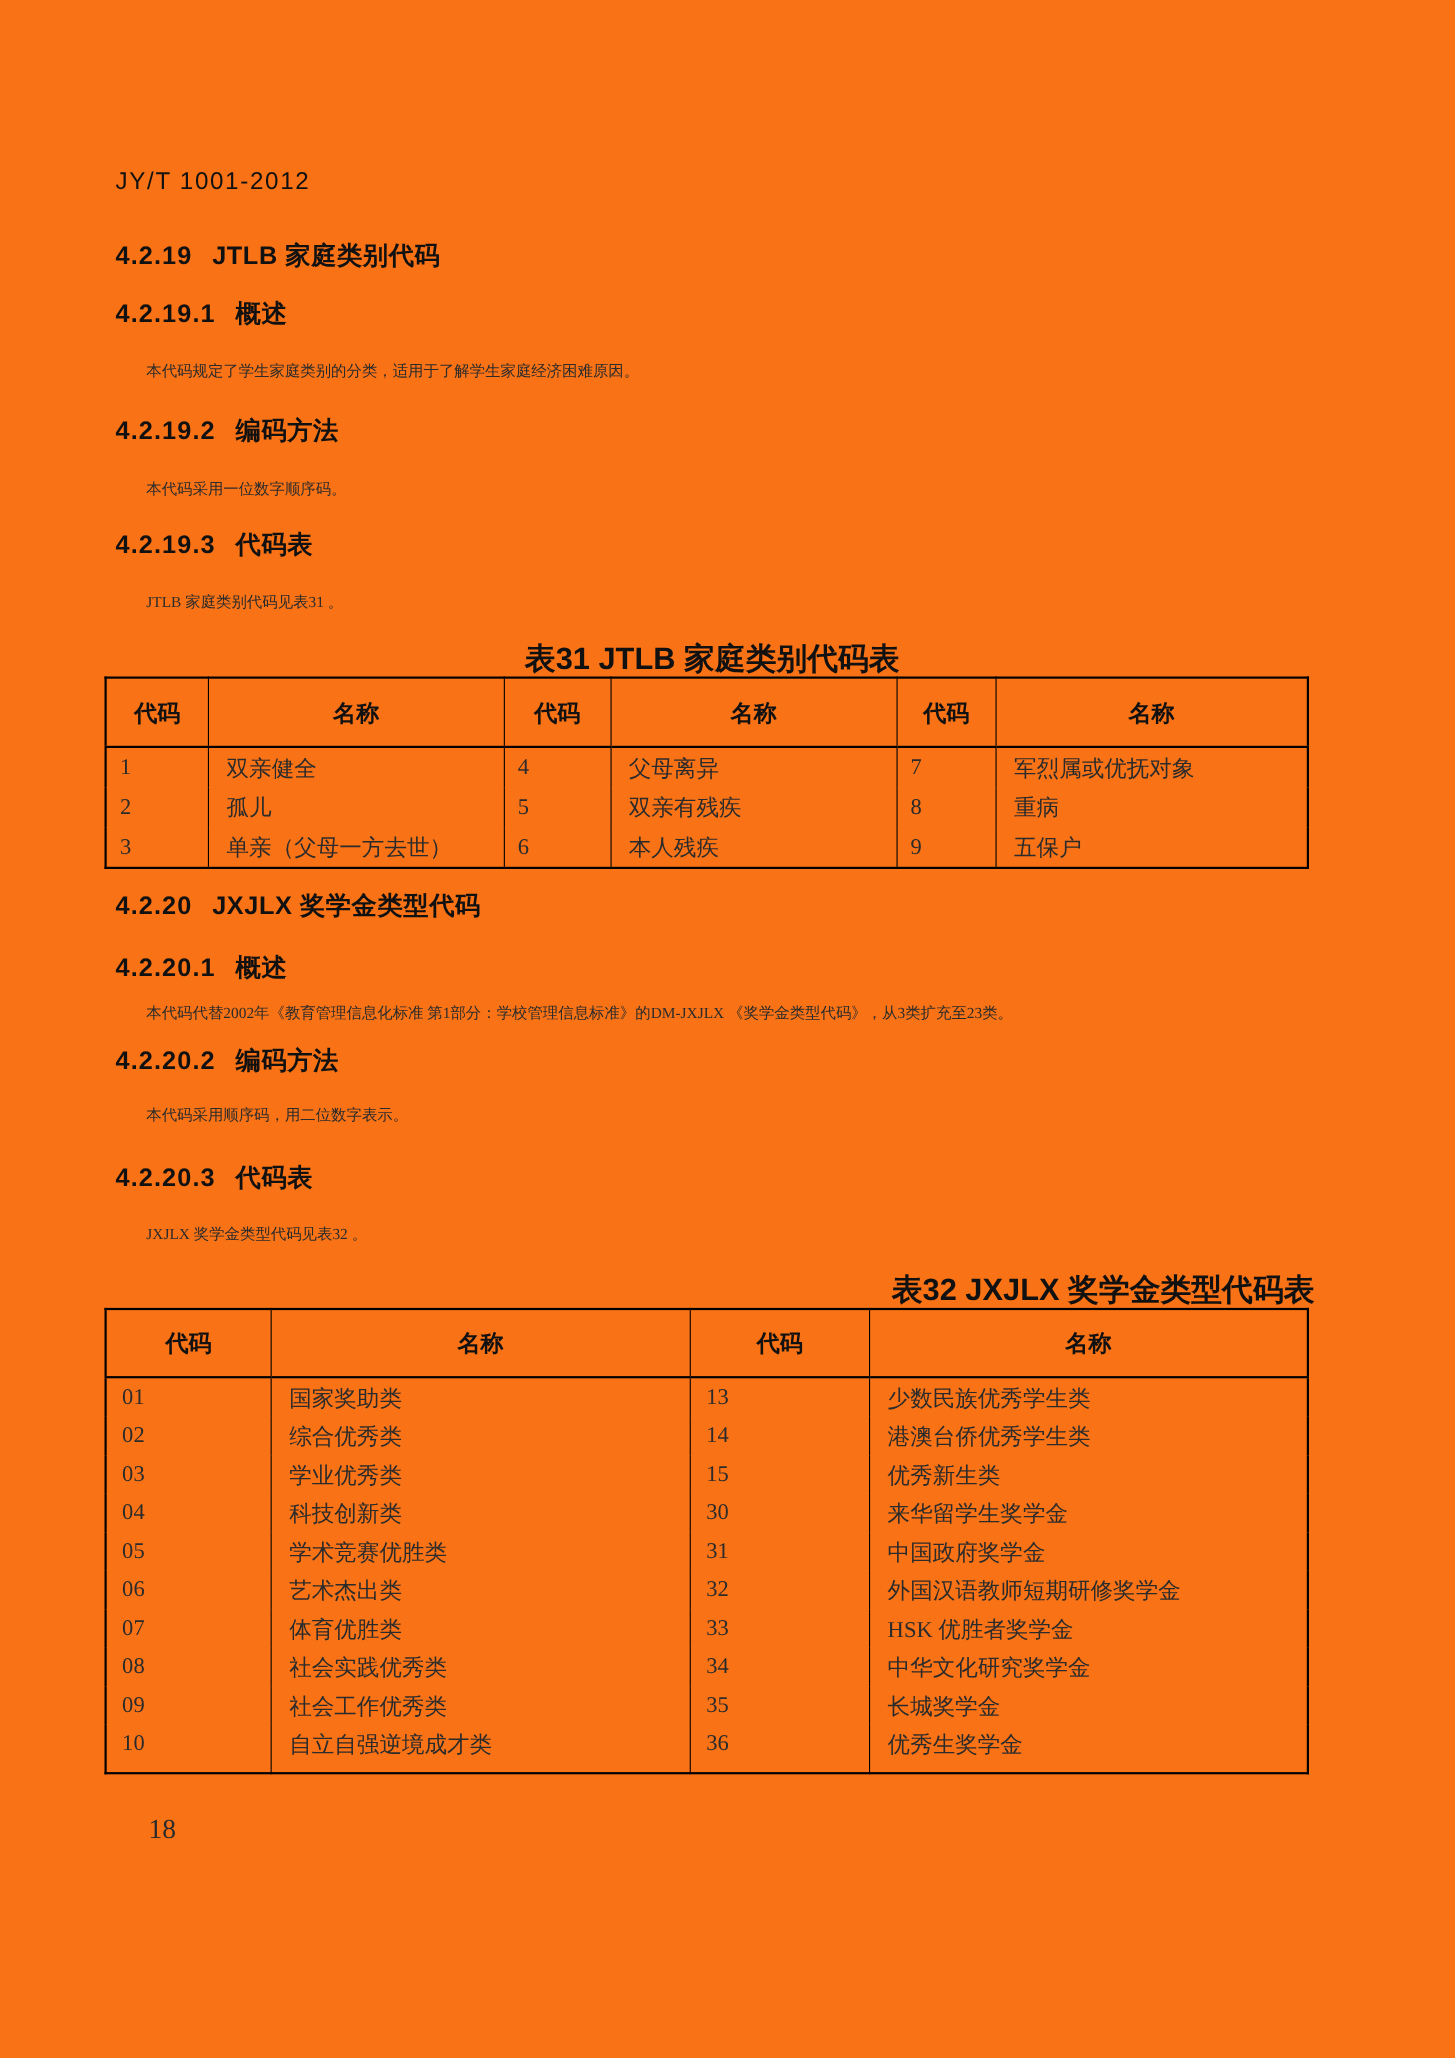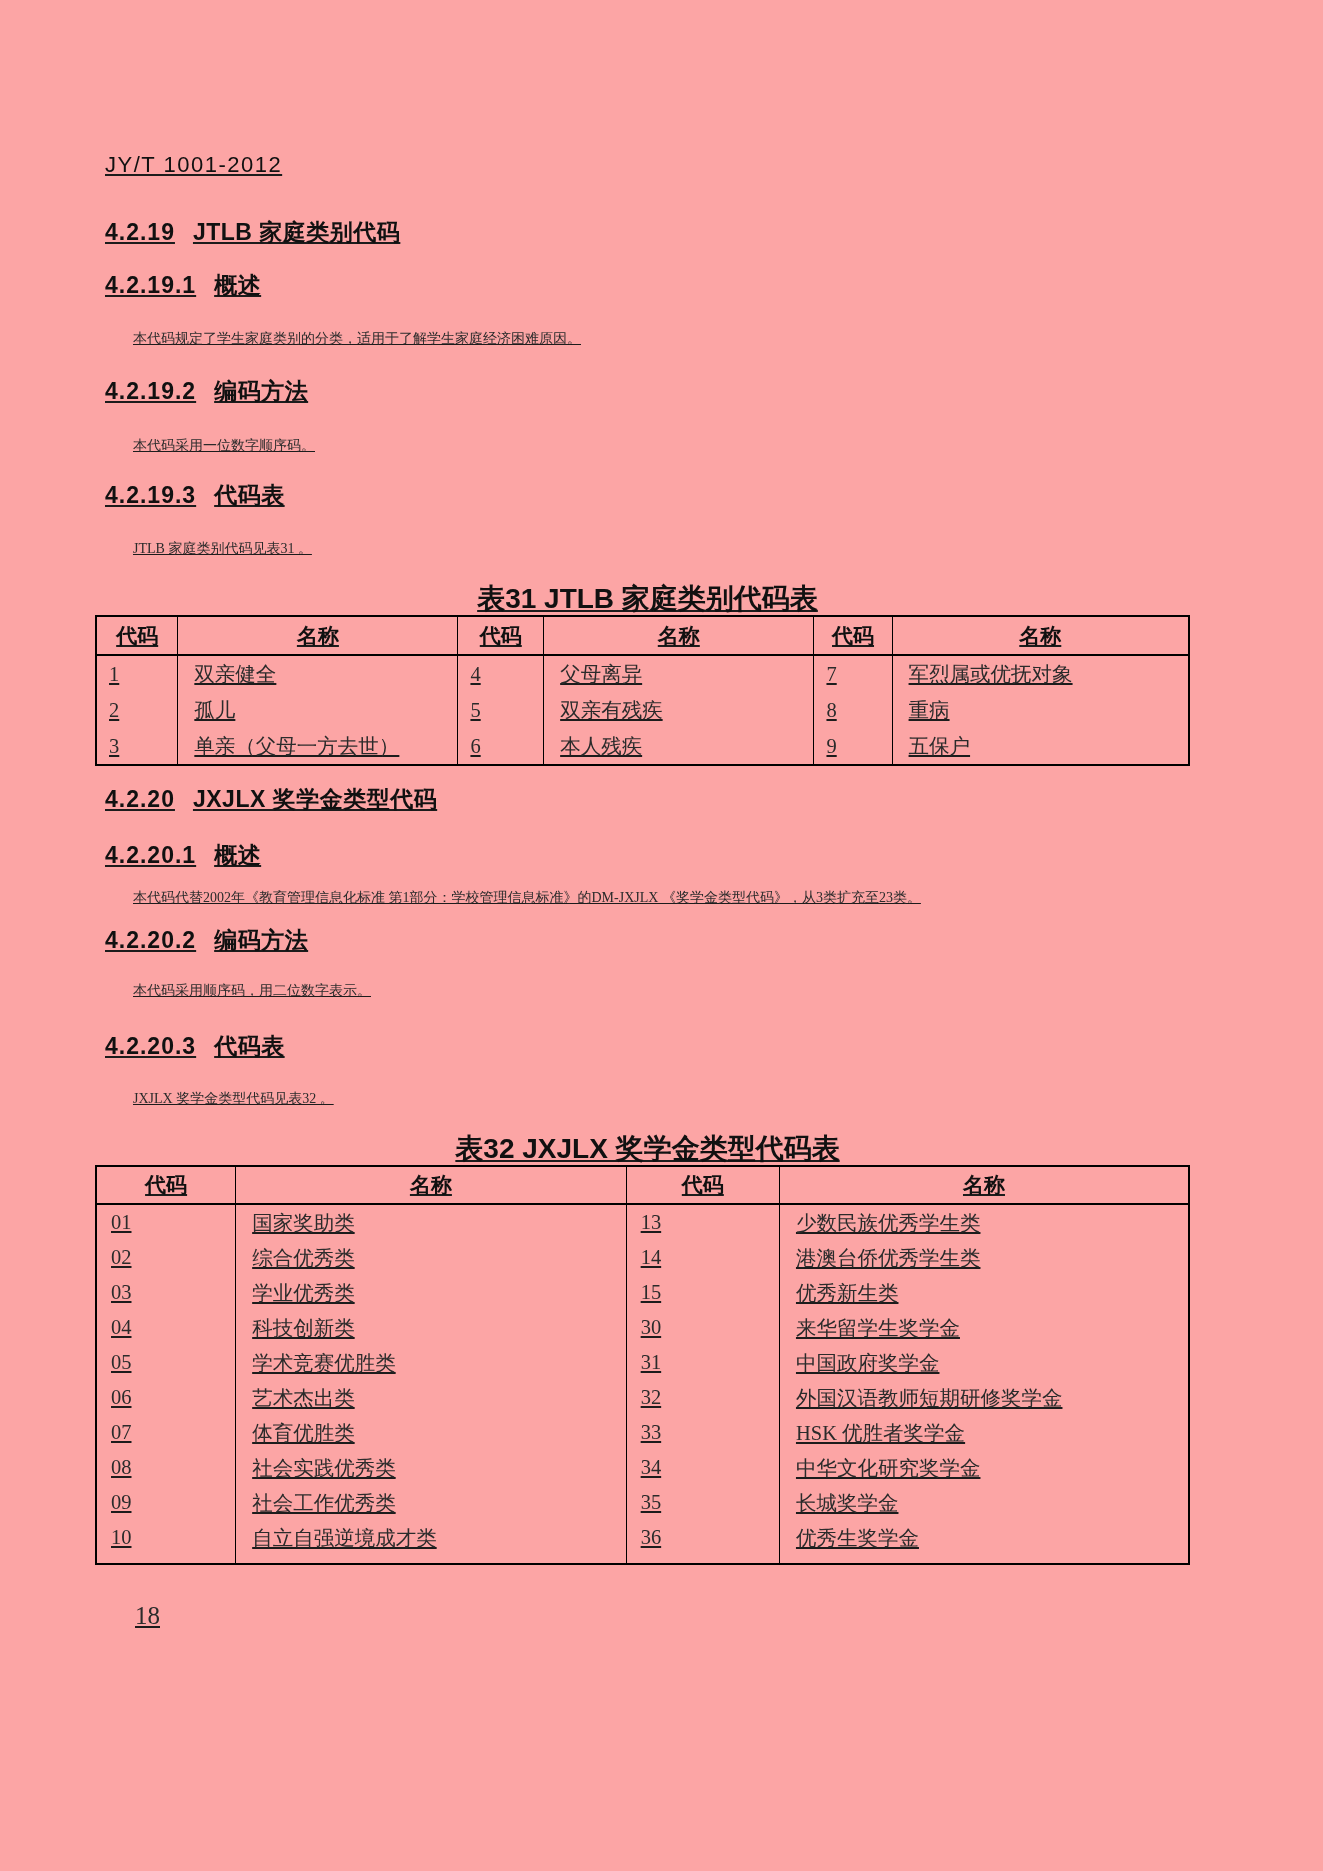--- a/index.html
+++ b/index.html
@@ -1,24 +1,23 @@
 <!DOCTYPE html>
 <html><head>
 <meta charset="utf-8">
 <style>
   html,body{margin:0;padding:0;background:#e8e8e8;}
   .page{
     position:relative;
     width:1323px;height:1871px;
     margin:0 auto;
-    background:#fca5a5;
+    background:#f97316;
     color:#1c1c1c;
     overflow:hidden;
     font-family:"Liberation Serif","DejaVu Serif",serif;
-    text-decoration:underline;
   }
   .content{padding:0 90px 0 105px;}
   .doc-code{
     padding-top:150px;
     font-family:"Liberation Sans","DejaVu Sans",sans-serif;
     font-size:22px;line-height:30px;letter-spacing:1.5px;
     color:#111;
   }
   .h2,.h3{
     font-family:"Liberation Sans","DejaVu Sans",sans-serif;
@@ -36,34 +35,34 @@
   .para{
     font-size:14px;line-height:30px;color:#2b2b2b;
     text-indent:2em;width:1130px;
   }
   .tbl-caption{
     font-family:"Liberation Sans","DejaVu Sans",sans-serif;
     font-weight:bold;font-size:28px;line-height:26px;color:#111;
     text-align:center;width:1095px;margin-left:-5px;
   }
   .cap31{margin-top:22px;}
-  .cap32{margin-top:22px;}
+  .cap32{margin-top:22px;text-align:right;}
   table{
     border-collapse:collapse;table-layout:fixed;
     width:1095px;margin-left:-10px;
     border:2.5px solid #000;
   }
   .tbl31{margin-top:3px;}
   .tbl32{margin-top:3px;}
   th{
     font-family:"Liberation Sans","DejaVu Sans",sans-serif;
     font-weight:bold;font-size:21px;color:#111;
     text-align:center;vertical-align:middle;
     border-left:1.5px solid #000;border-bottom:2px solid #000;
-    padding:0;
+    padding:12px;
   }
   td{
     font-size:20.5px;color:#2b2b2b;
     vertical-align:middle;text-align:left;
     border-left:1.5px solid #000;
     padding:0 0 0 16px;
   }
   th:first-child,td:first-child{border-left:none;}
   .tbl31 th{height:37px;}
   .tbl31 td{height:36px;}

